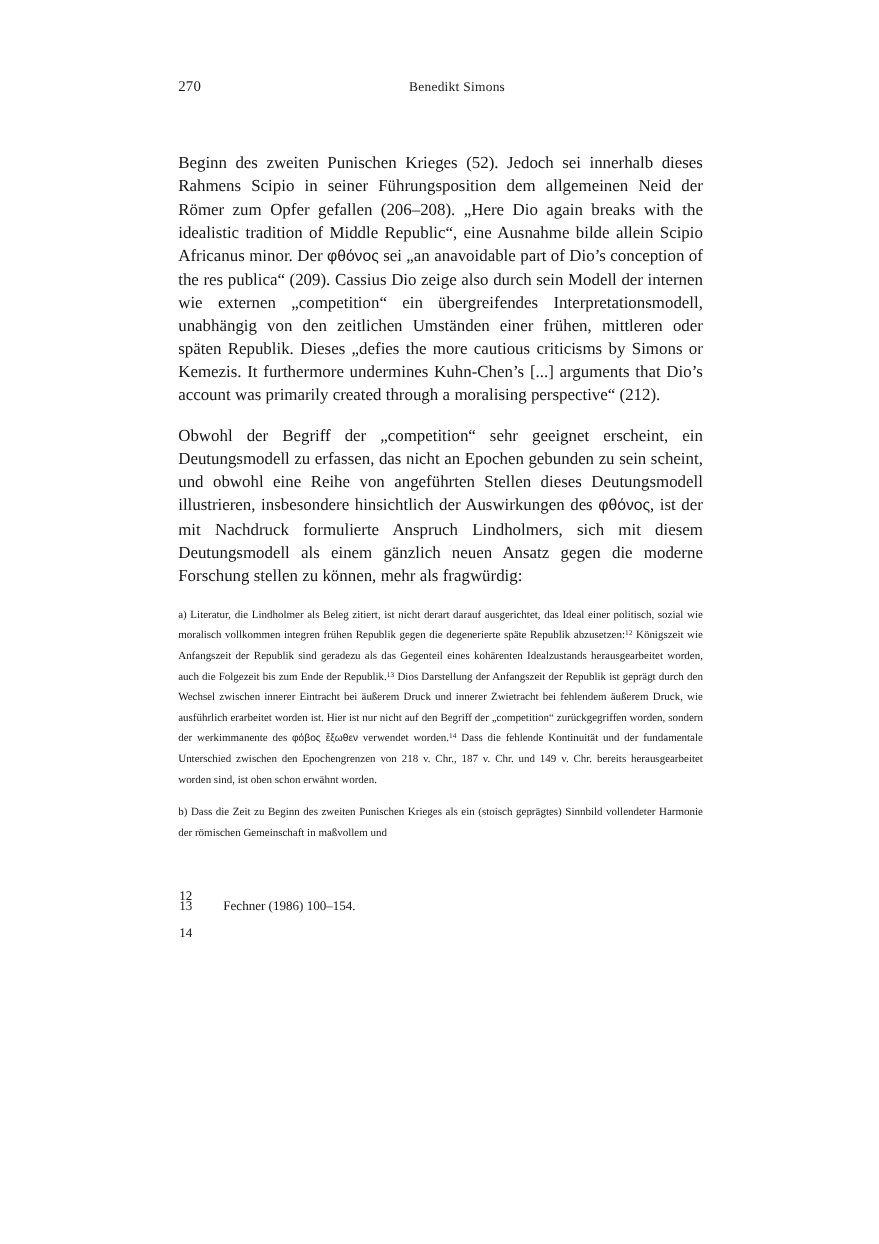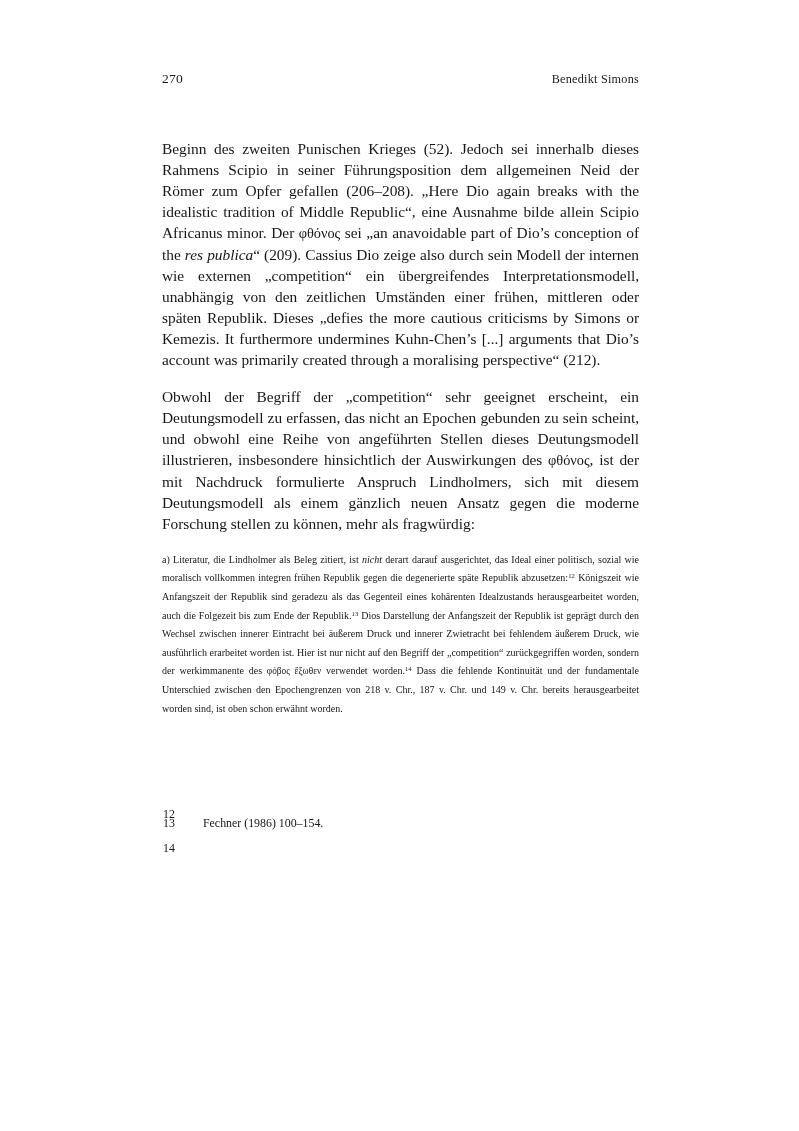--- a/index.html
+++ b/index.html
@@ -40,21 +40,21 @@
     left: 0;
     top: 0;
     font-size: 13.5px;
     letter-spacing: 0.2px;
   }
   .head-title {
     position: absolute;
     left: 0;
     right: 0;
     top: 1px;
-    text-align: right;
+    text-align: center;
     font-size: 12.2px;
     letter-spacing: 0.25px;
     padding-left: 30px;
   }
 
   
   .body-block {
     margin-top: 49px;
   }
   p.body {
@@ -109,23 +109,23 @@
   .fn-num {
     position: absolute;
     left: 1px;
     top: 0;
     width: 30px;
     text-align: left;
     font-size: 11.9px;
   }
 
   
-  .it { font-style: italic; }
+  .it { }
   .gr {
-    font-family: Liberation Serif, serif;
+    font-family: Liberation Sans, sans-serif;
     font-size: 0.93em;
   }
   sup.fnref {
     font-size: 0.66em;
     vertical-align: 0.42em;
     line-height: 0;
     letter-spacing: 0.1px;
   }
 </style>
 </head>
@@ -151,20 +151,21 @@
       </p>
 
     </div>
 
     <div class="small-block">
 
       <p class="small">
         <span>a) Literatur, die Lindholmer als Beleg zitiert, ist </span><span class="it">nicht</span><span> derart darauf ausgerichtet, das Ideal einer politisch, sozial wie moralisch vollkommen integren frühen Republik gegen die degenerierte späte Republik abzusetzen:</span><sup class="fnref">12</sup><span> Königszeit wie Anfangszeit der Republik sind geradezu als das Gegenteil eines kohärenten Idealzustands herausgearbeitet worden, auch die Folgezeit bis zum Ende der Republik.</span><sup class="fnref">13</sup><span> Dios Darstellung der Anfangszeit der Republik ist geprägt durch den Wechsel zwischen innerer Eintracht bei äußerem Druck und innerer Zwietracht bei fehlendem äußerem Druck, wie ausführlich erarbeitet worden ist. Hier ist nur nicht auf den Begriff der „competition“ zurückgegriffen worden, sondern der werkimmanente des </span><span class="gr">φόβος ἔξωθεν</span><span> verwendet worden.</span><sup class="fnref">14</sup><span> Dass die fehlende Kontinuität und der fundamentale Unterschied zwischen den Epochengrenzen von 218 v. Chr., 187 v. Chr. und 149 v. Chr. bereits herausgearbeitet worden sind, ist oben schon erwähnt worden.</span>
       </p>
 
+      <p class="small">b) Dass die Zeit zu Beginn des zweiten Punischen Krieges als ein (stoisch geprägtes) Sinnbild vollendeter Harmonie der römischen Gemeinschaft in maßvollem und</p>
 
     </div>
 
   </div>
 
   <div class="footnotes">
 
     <div class="footnote">
       <span class="fn-num">12</span>
     </div>

